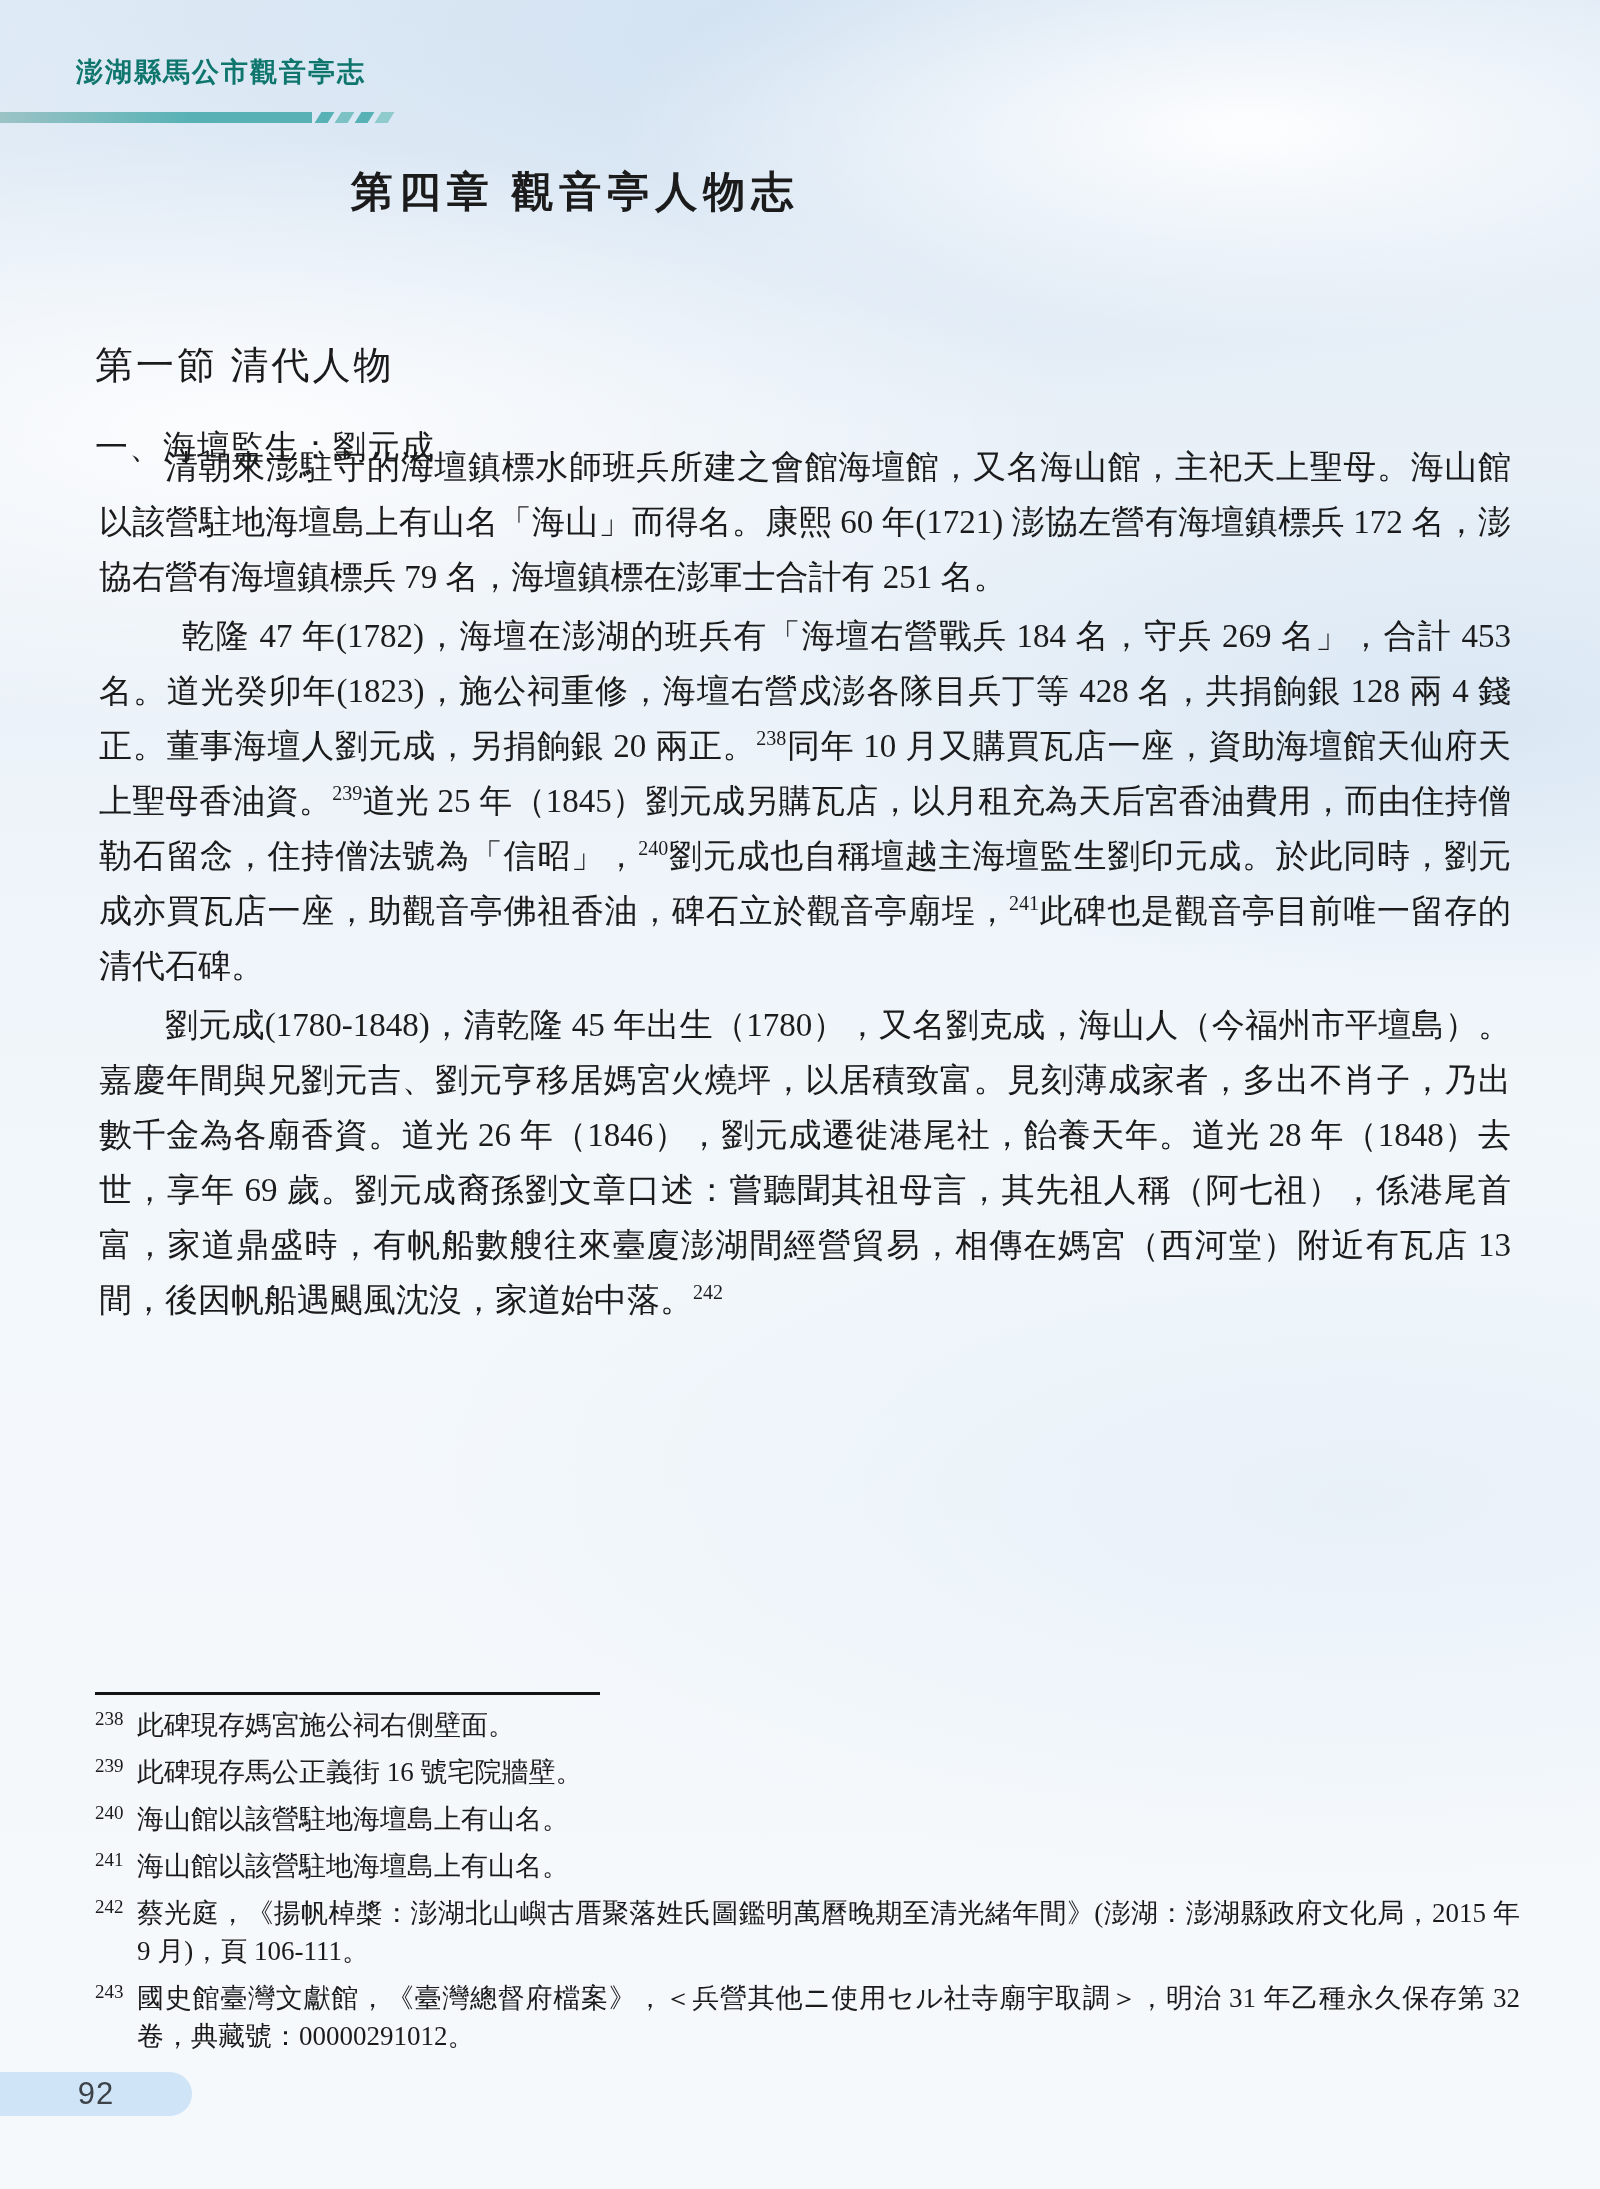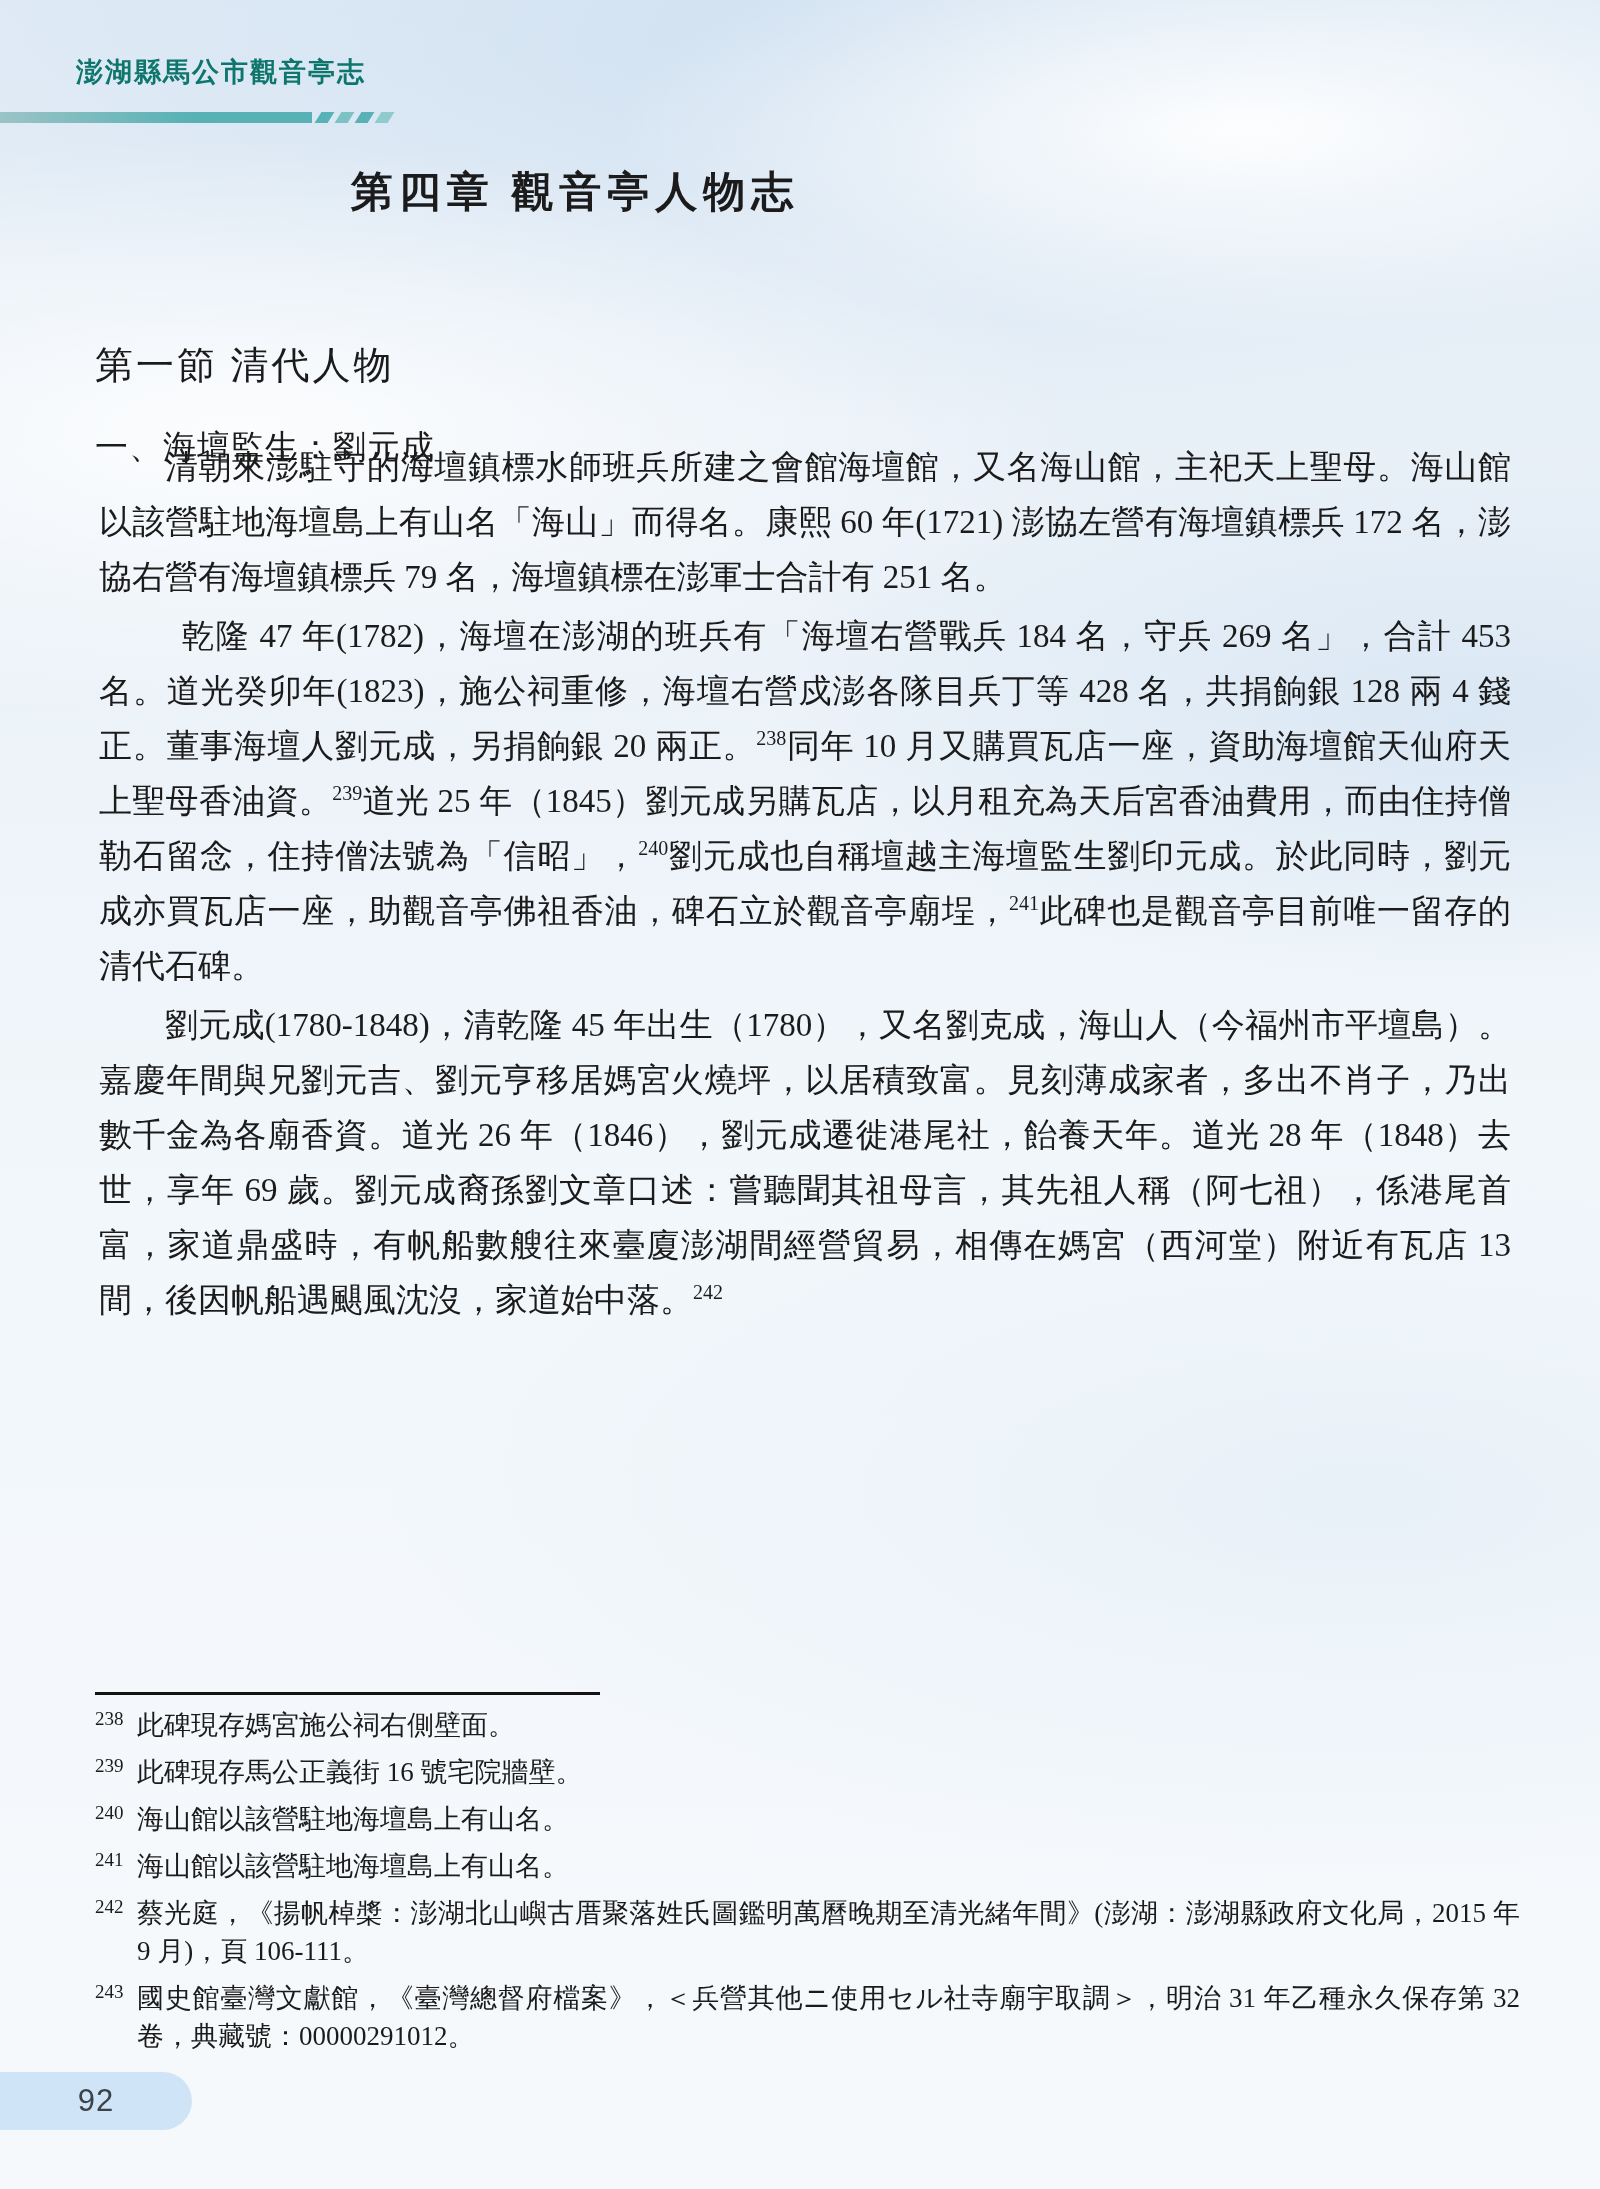--- a/index.html
+++ b/index.html
@@ -77,21 +77,21 @@
   }
   .fn-row { position: relative; padding-left: 42px; margin-bottom: 9px; }
   .fn-num {
     position: absolute; left: 0; top: -6px;
     font-size: 19px; letter-spacing: 0;
   }
 
   
   .page-pill {
     position: absolute; left: 0; top: 2072px;
-    width: 192px; height: 58px;
+    width: 192px; height: 44px;
     background: var(--footer-pill-blue, #cfe4f6);
     border-radius: 0 29px 29px 0;
     display: flex; align-items: center; justify-content: center;
   }
   .page-pill .num {
     font-family: "Liberation Sans", "DejaVu Sans", sans-serif;
     font-size: 31px; color: #3c4248; letter-spacing: 1px;
   }
 </style>
 </head>

